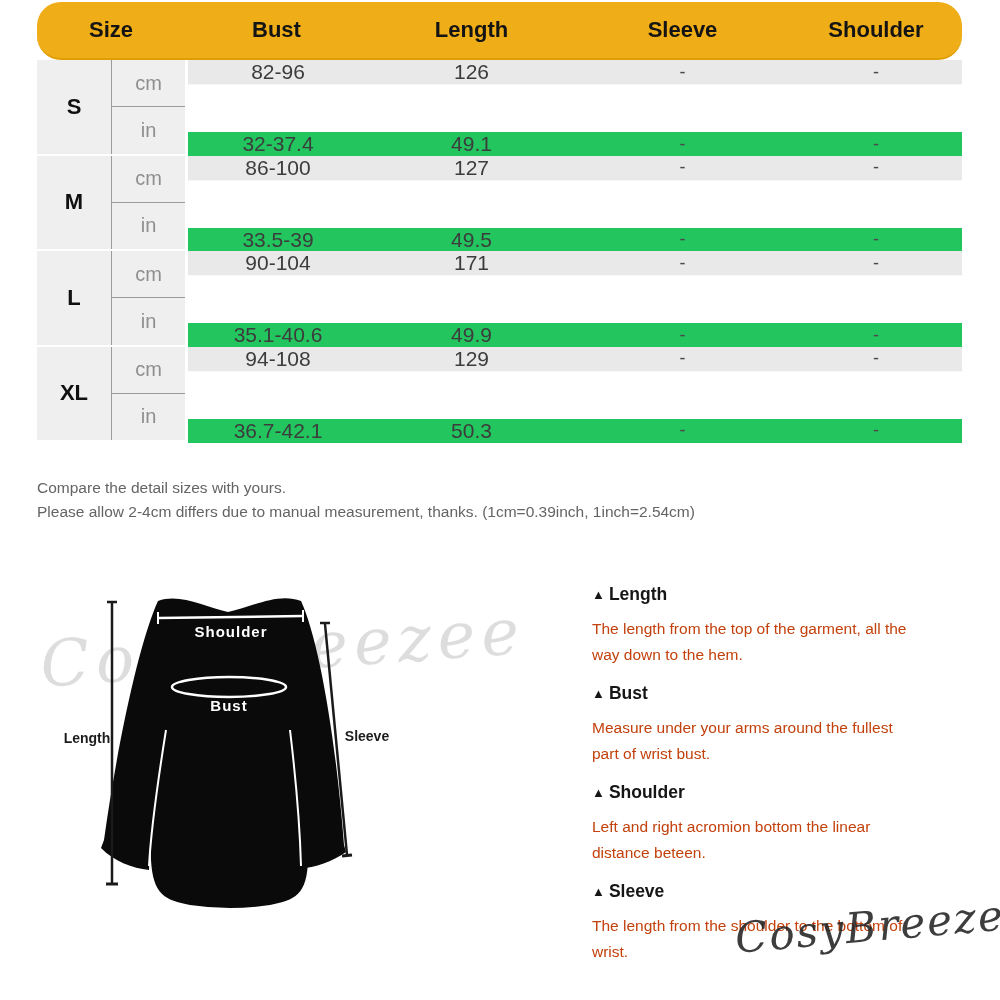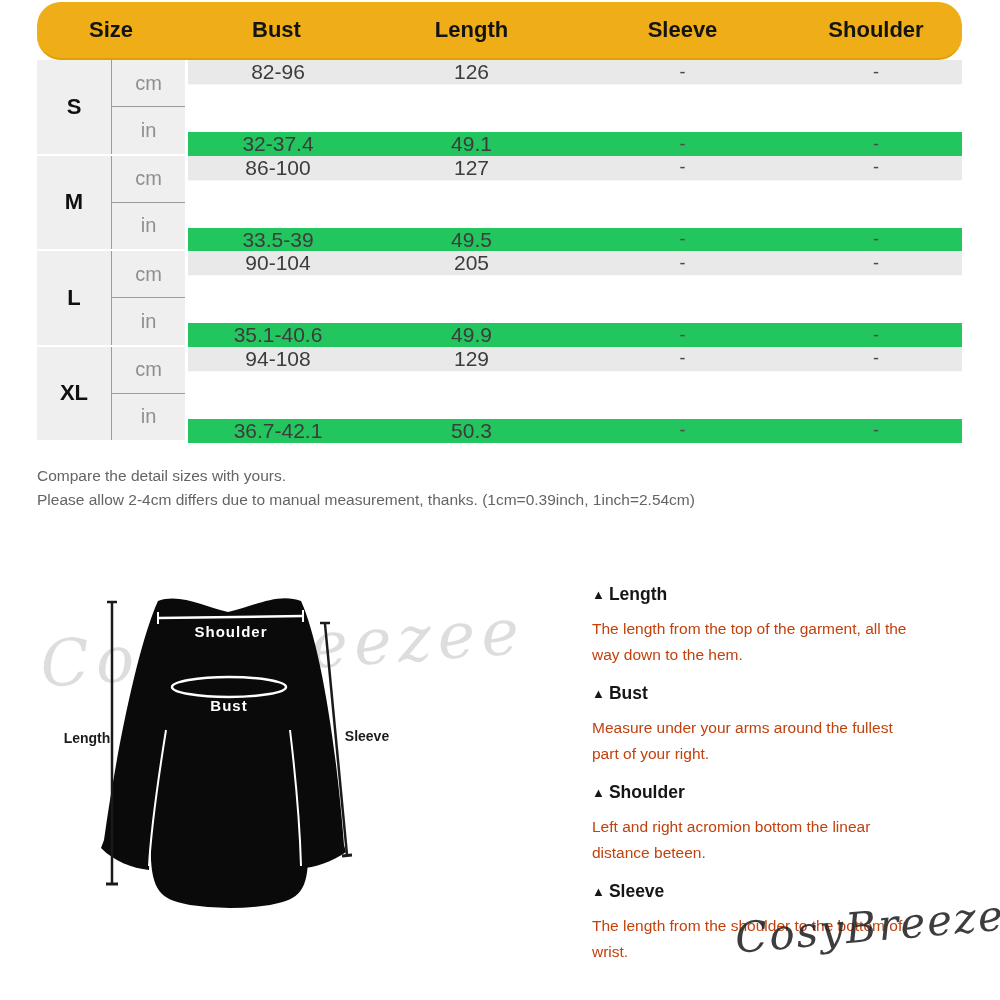--- a/index.html
+++ b/index.html
@@ -38,21 +38,21 @@
   .data-row{flex:1;display:flex;align-items:center;font-size:21px;color:#3c3c3c;}
   .data-row.cm{background:#e9e9e9;border-bottom:1px solid rgba(255,255,255,0.65);}
   .data-row.in{background:#22c55e;}
   .dc{text-align:center;}
   .dc.bust{width:180px;}
   .dc.len{width:207px;}
   .dc.slv{width:215px;font-size:18px;color:#4a4a4a;}
   .dc.shd{width:172px;font-size:18px;color:#4a4a4a;}
 
   
-  .notes{position:absolute;left:37px;top:464px;font-size:15.5px;color:#646464;line-height:24px;}
+  .notes{position:absolute;left:37px;top:476px;font-size:15.5px;color:#646464;line-height:24px;}
   .notes div{white-space:nowrap;}
 
   
   .diagram{position:absolute;left:0;top:565px;width:520px;height:435px;}
   .diagram svg{display:block;}
   .garment-label{fill:#ffffff;font-weight:bold;font-size:15px;letter-spacing:1px;text-anchor:middle;}
   .measure-label{fill:#1c1c1c;font-weight:bold;font-size:14px;text-anchor:middle;}
 
   
   .watermark{
@@ -140,21 +140,21 @@
     <div class="group">
       <div class="size-cell">L</div>
       <div class="unit-col">
         <div class="unit-cell first">cm</div>
         <div class="unit-cell">in</div>
       </div>
       <div class="gap-col"></div>
       <div class="data-col">
         <div class="data-row cm">
           <div class="dc bust">90-104</div>
-          <div class="dc len">205</div>
+          <div class="dc len">171</div>
           <div class="dc slv">-</div>
           <div class="dc shd">-</div>
         </div>
         <div class="data-row in">
           <div class="dc bust">35.1-40.6</div>
           <div class="dc len">49.9</div>
           <div class="dc slv">-</div>
           <div class="dc shd">-</div>
         </div>
       </div>
@@ -238,21 +238,21 @@
       <span>The length from the top of the garment, all the</span>
       <span>way down to the hem.</span>
     </p>
 
     <div class="guide-title">
       <span class="tri">▲</span>
       <span>Bust</span>
     </div>
     <p class="guide-para">
       <span>Measure under your arms around the fullest</span>
-      <span>part of your right.</span>
+      <span>part of wrist bust.</span>
     </p>
 
     <div class="guide-title">
       <span class="tri">▲</span>
       <span>Shoulder</span>
     </div>
     <p class="guide-para">
       <span>Left and right acromion bottom the linear</span>
       <span>distance beteen.</span>
     </p>

